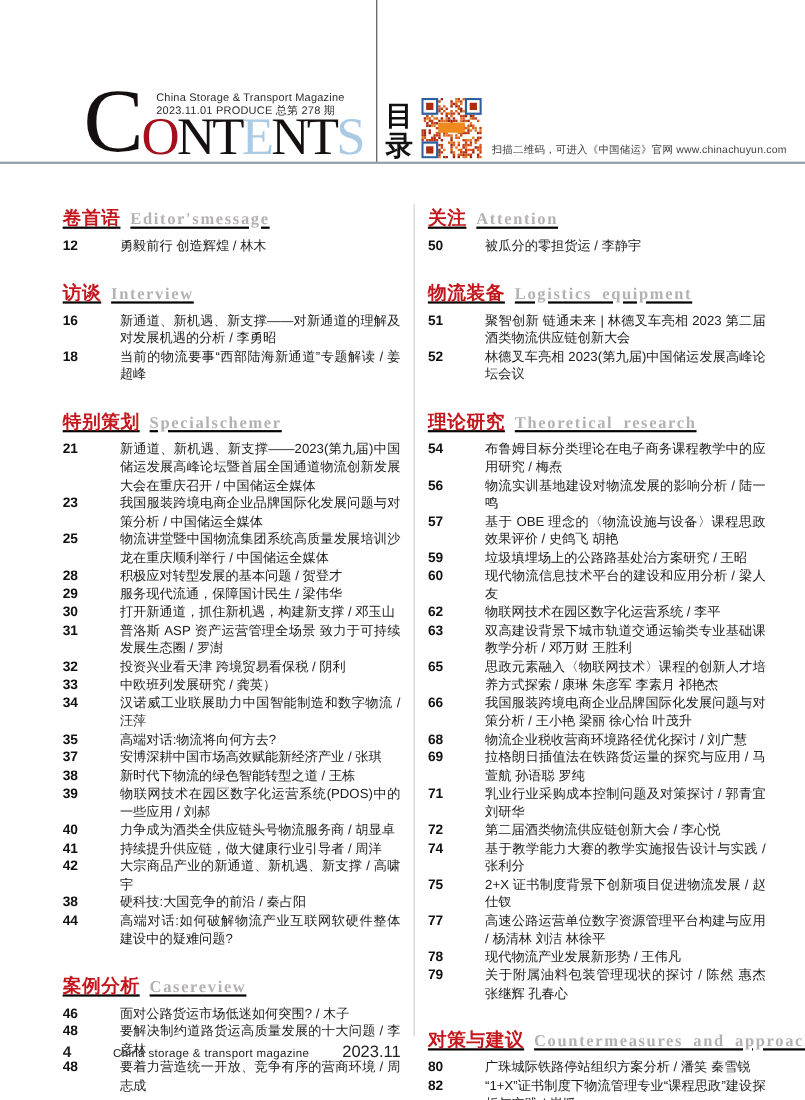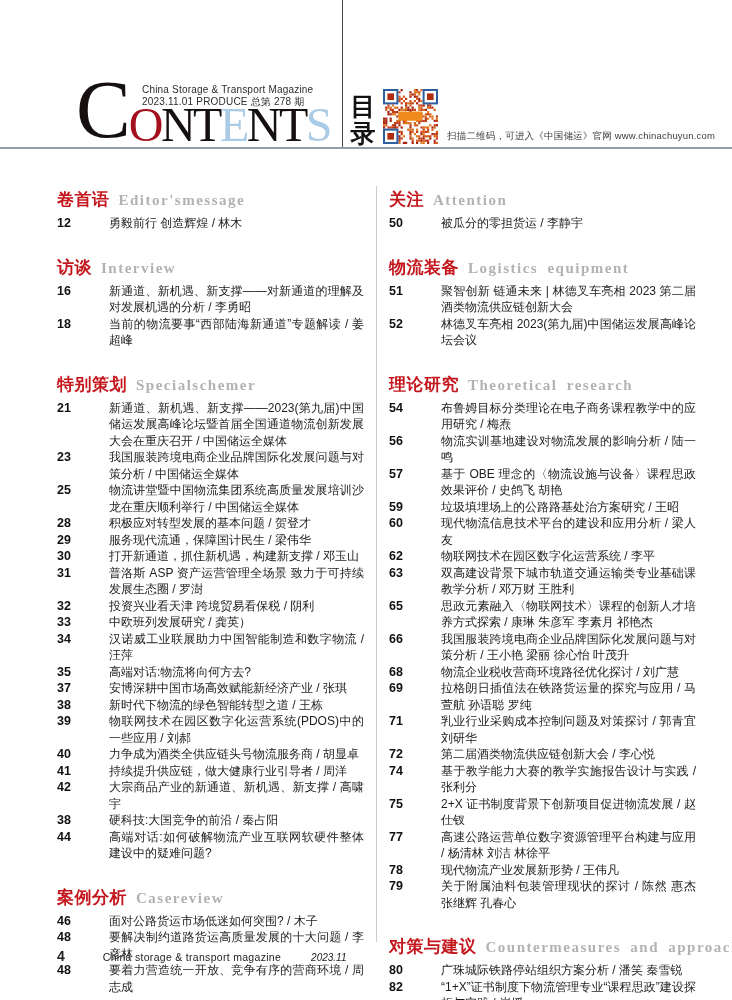--- a/index.html
+++ b/index.html
@@ -21,33 +21,33 @@
   .hrule{position:absolute;left:0;top:147px;width:732px;height:2px;background:#949ea7;}
 
   
   .col{position:absolute;top:186px;width:307px;}
   .col-left{left:57px;}
   .col-right{left:389px;}
   .col-divider{position:absolute;left:376px;top:186px;width:1px;height:756px;background:#cccccc;}
 
   .toc-section{margin-bottom:22px;}
   .toc-section:last-child{margin-bottom:0;}
-  .sec-head{margin:0 0 4px 0;line-height:21px;white-space:nowrap;}
+  .sec-head{margin:0 0 4px 0;line-height:21px;white-space:nowrap;text-decoration:underline;}
   .sec-zh{font-size:17px;font-weight:700;color:#c3161d;letter-spacing:0.5px;}
   .sec-en{font-family:"Liberation Serif","DejaVu Serif",serif;font-size:15px;color:#b4b1b1;
           margin-left:9px;letter-spacing:1.5px;word-spacing:4px;}
   .entry{display:flex;font-size:12px;line-height:16.5px;color:#1d1d1d;justify-content:flex-end;}
   .entry .num{width:52px;flex:none;font-weight:700;font-size:12.5px;color:#111;}
   .entry .txt{flex:1;text-align:justify;text-justify:inter-character;}
 
   
   .page-footer{position:absolute;left:57px;top:948px;display:flex;align-items:baseline;color:#222;}
   .footer-pg{font-size:14px;font-weight:700;}
   .footer-mag{font-size:10.5px;margin-left:38px;letter-spacing:0.3px;}
-  .footer-iss{font-size:10px;margin-left:30px;font-style:italic;}
+  .footer-iss{font-size:15px;margin-left:30px;}
 </style>
 </head>
 <body>
 
 <div class="page">
 
   <div class="wordmark">
       <span class="wm-big" style="color: rgb(21, 16, 15);">C</span>
       <span class="wm-sm" style="color: rgb(163, 15, 28);">O</span>
       <span class="wm-sm" style="color: rgb(21, 16, 15);">N</span>

